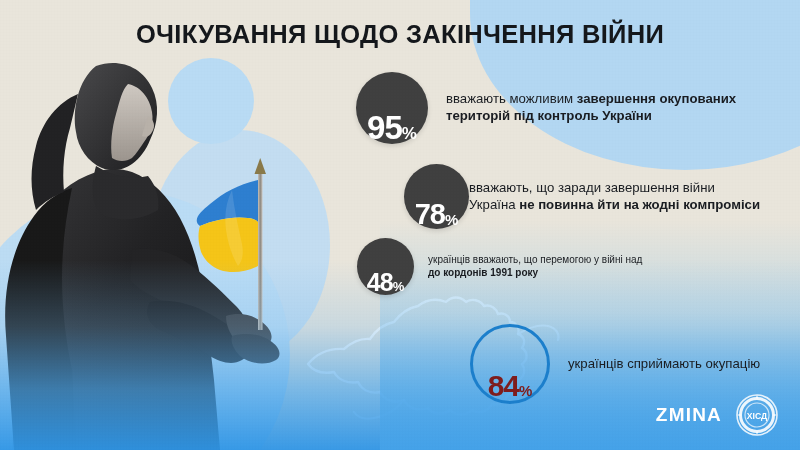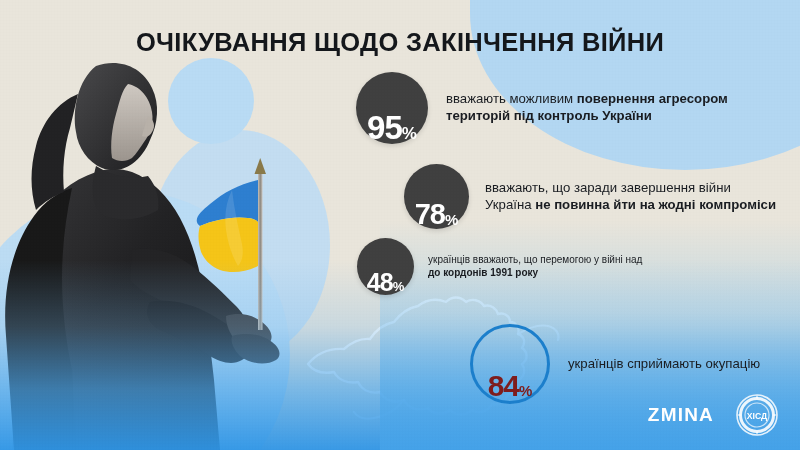--- a/index.html
+++ b/index.html
@@ -123,21 +123,21 @@
     top: 40px;
     width: 330px;
     height: 410px;
   }
 
   
   .title {
     position: absolute;
     left: 0;
     right: 0;
-    top: 28px;
+    top: 20px;
     text-align: center;
     font-size: 25.5px;
     font-weight: 700;
     letter-spacing: .3px;
     color: #15181c;
     font-family: "Liberation Sans", "DejaVu Sans", sans-serif;
   }
 
   
   .stat {
@@ -191,42 +191,42 @@
   #stat-95 { left: 356px; top: 72px; }
   #stat-95 .bubble { width: 72px; height: 72px; }
   #stat-95 .num { font-size: 33px; }
   #stat-95 .pct { font-size: 17px; padding-bottom: 2px; }
   #stat-95 .stat-text { font-size: 13.2px; margin-left: 18px; }
 
   #stat-78 { left: 404px; top: 164px; }
   #stat-78 .bubble { width: 65px; height: 65px; }
   #stat-78 .num { font-size: 29px; }
   #stat-78 .pct { font-size: 15px; padding-bottom: 2px; }
-  #stat-78 .stat-text { font-size: 13.2px; margin-left: 16px; }
+  #stat-78 .stat-text { font-size: 13.2px; margin-left: 0; }
 
   #stat-58 { left: 357px; top: 238px; }
   #stat-58 .bubble { width: 57px; height: 57px; }
   #stat-58 .num { font-size: 25px; }
   #stat-58 .pct { font-size: 13px; padding-bottom: 2px; }
   #stat-58 .stat-text { font-size: 10px; margin-left: 14px; }
 
   #stat-84 { left: 470px; top: 324px; }
   #stat-84 .bubble { width: 74px; height: 74px; }
   #stat-84 .num { font-size: 30px; }
   #stat-84 .pct { font-size: 15px; padding-bottom: 3px; }
   #stat-84 .stat-text { font-size: 13.2px; margin-left: 18px; }
 
   
   .logos {
     position: absolute;
     right: 22px;
     bottom: 14px;
     display: flex;
     align-items: center;
-    gap: 22px;
+    gap: 14px;
   }
   .logo-zmina {
     color: #ffffff;
     font-size: 19px;
     font-weight: 700;
     letter-spacing: 1.2px;
     position: relative;
   }
   .logo-kiis {
     width: 42px;
@@ -337,21 +337,21 @@
   <div class="title">ОЧІКУВАННЯ ЩОДО ЗАКІНЧЕННЯ ВІЙНИ</div>
 
   <div class="stat" id="stat-95">
     <div class="bubble">
       <div class="bubble-inner">
         <span class="num">95</span>
           <span class="pct">%</span>
       </div>
     </div>
     <div class="stat-text">
-      <div><span>вважають можливим </span><span class="b">повернення агресором</span></div>
+      <div><span>вважають можливим </span><span class="b">завершення окупованих</span></div>
       <div><span class="b">територій під контроль України</span></div>
     </div>
   </div>
 
   <div class="stat" id="stat-78">
     <div class="bubble">
       <div class="bubble-inner">
         <span class="num">78</span>
           <span class="pct">%</span>
       </div>

